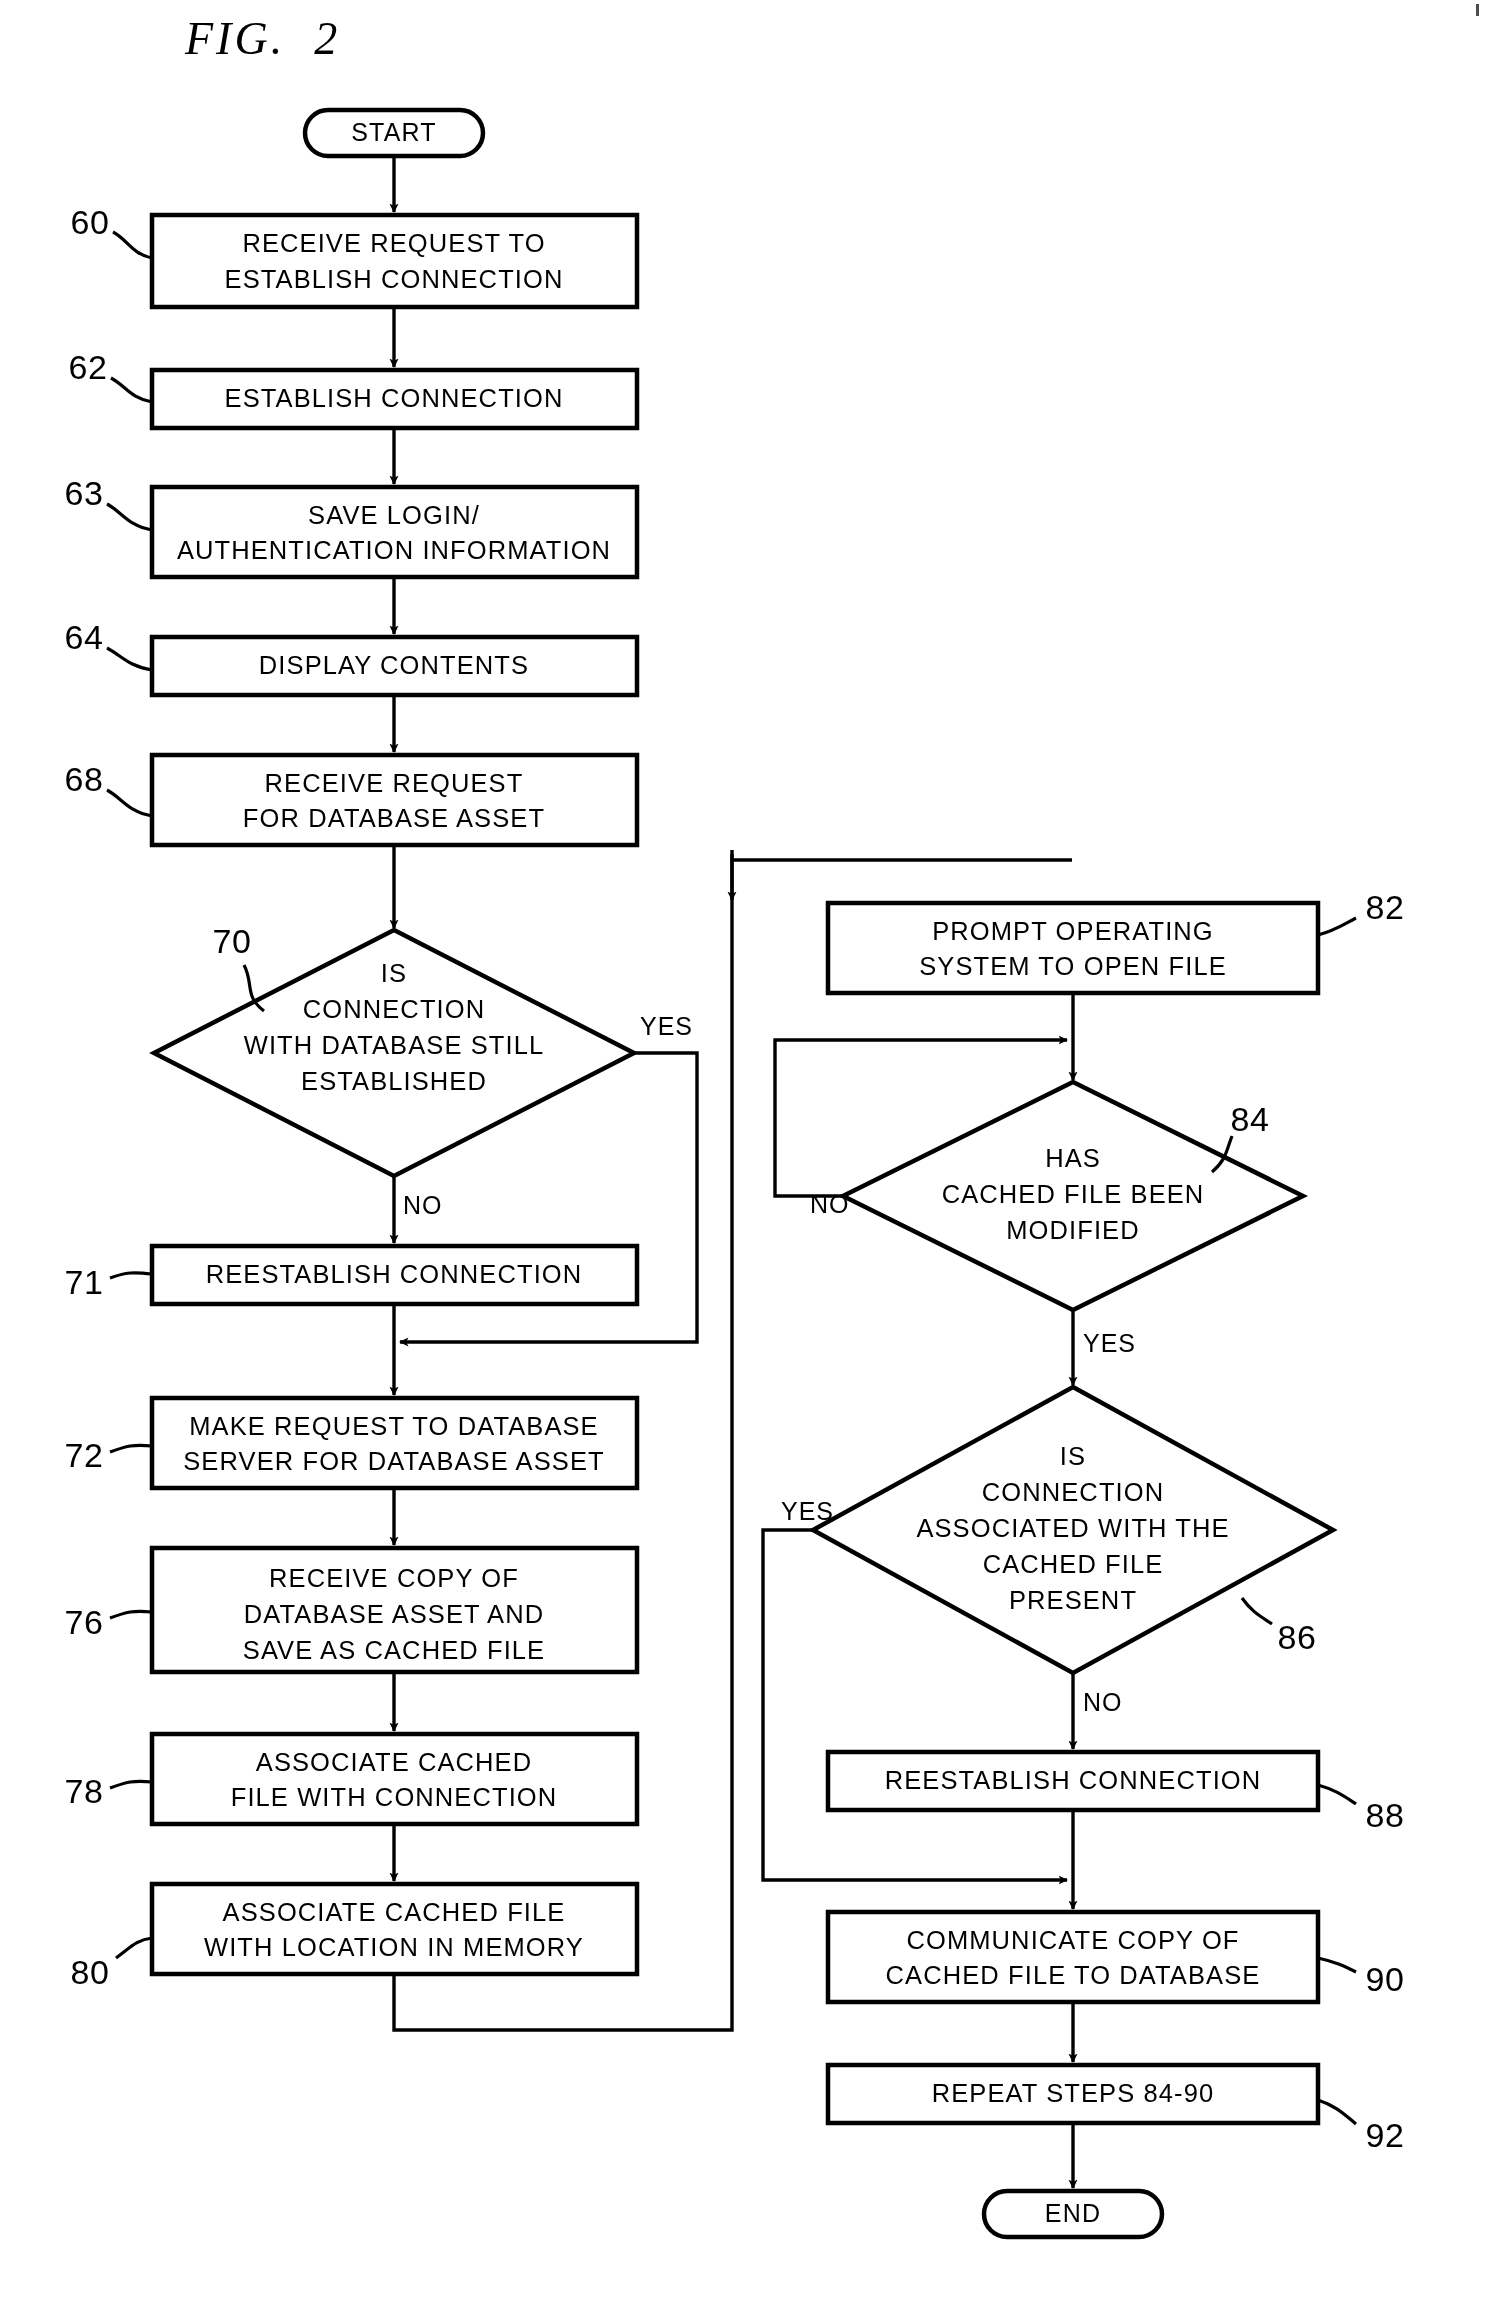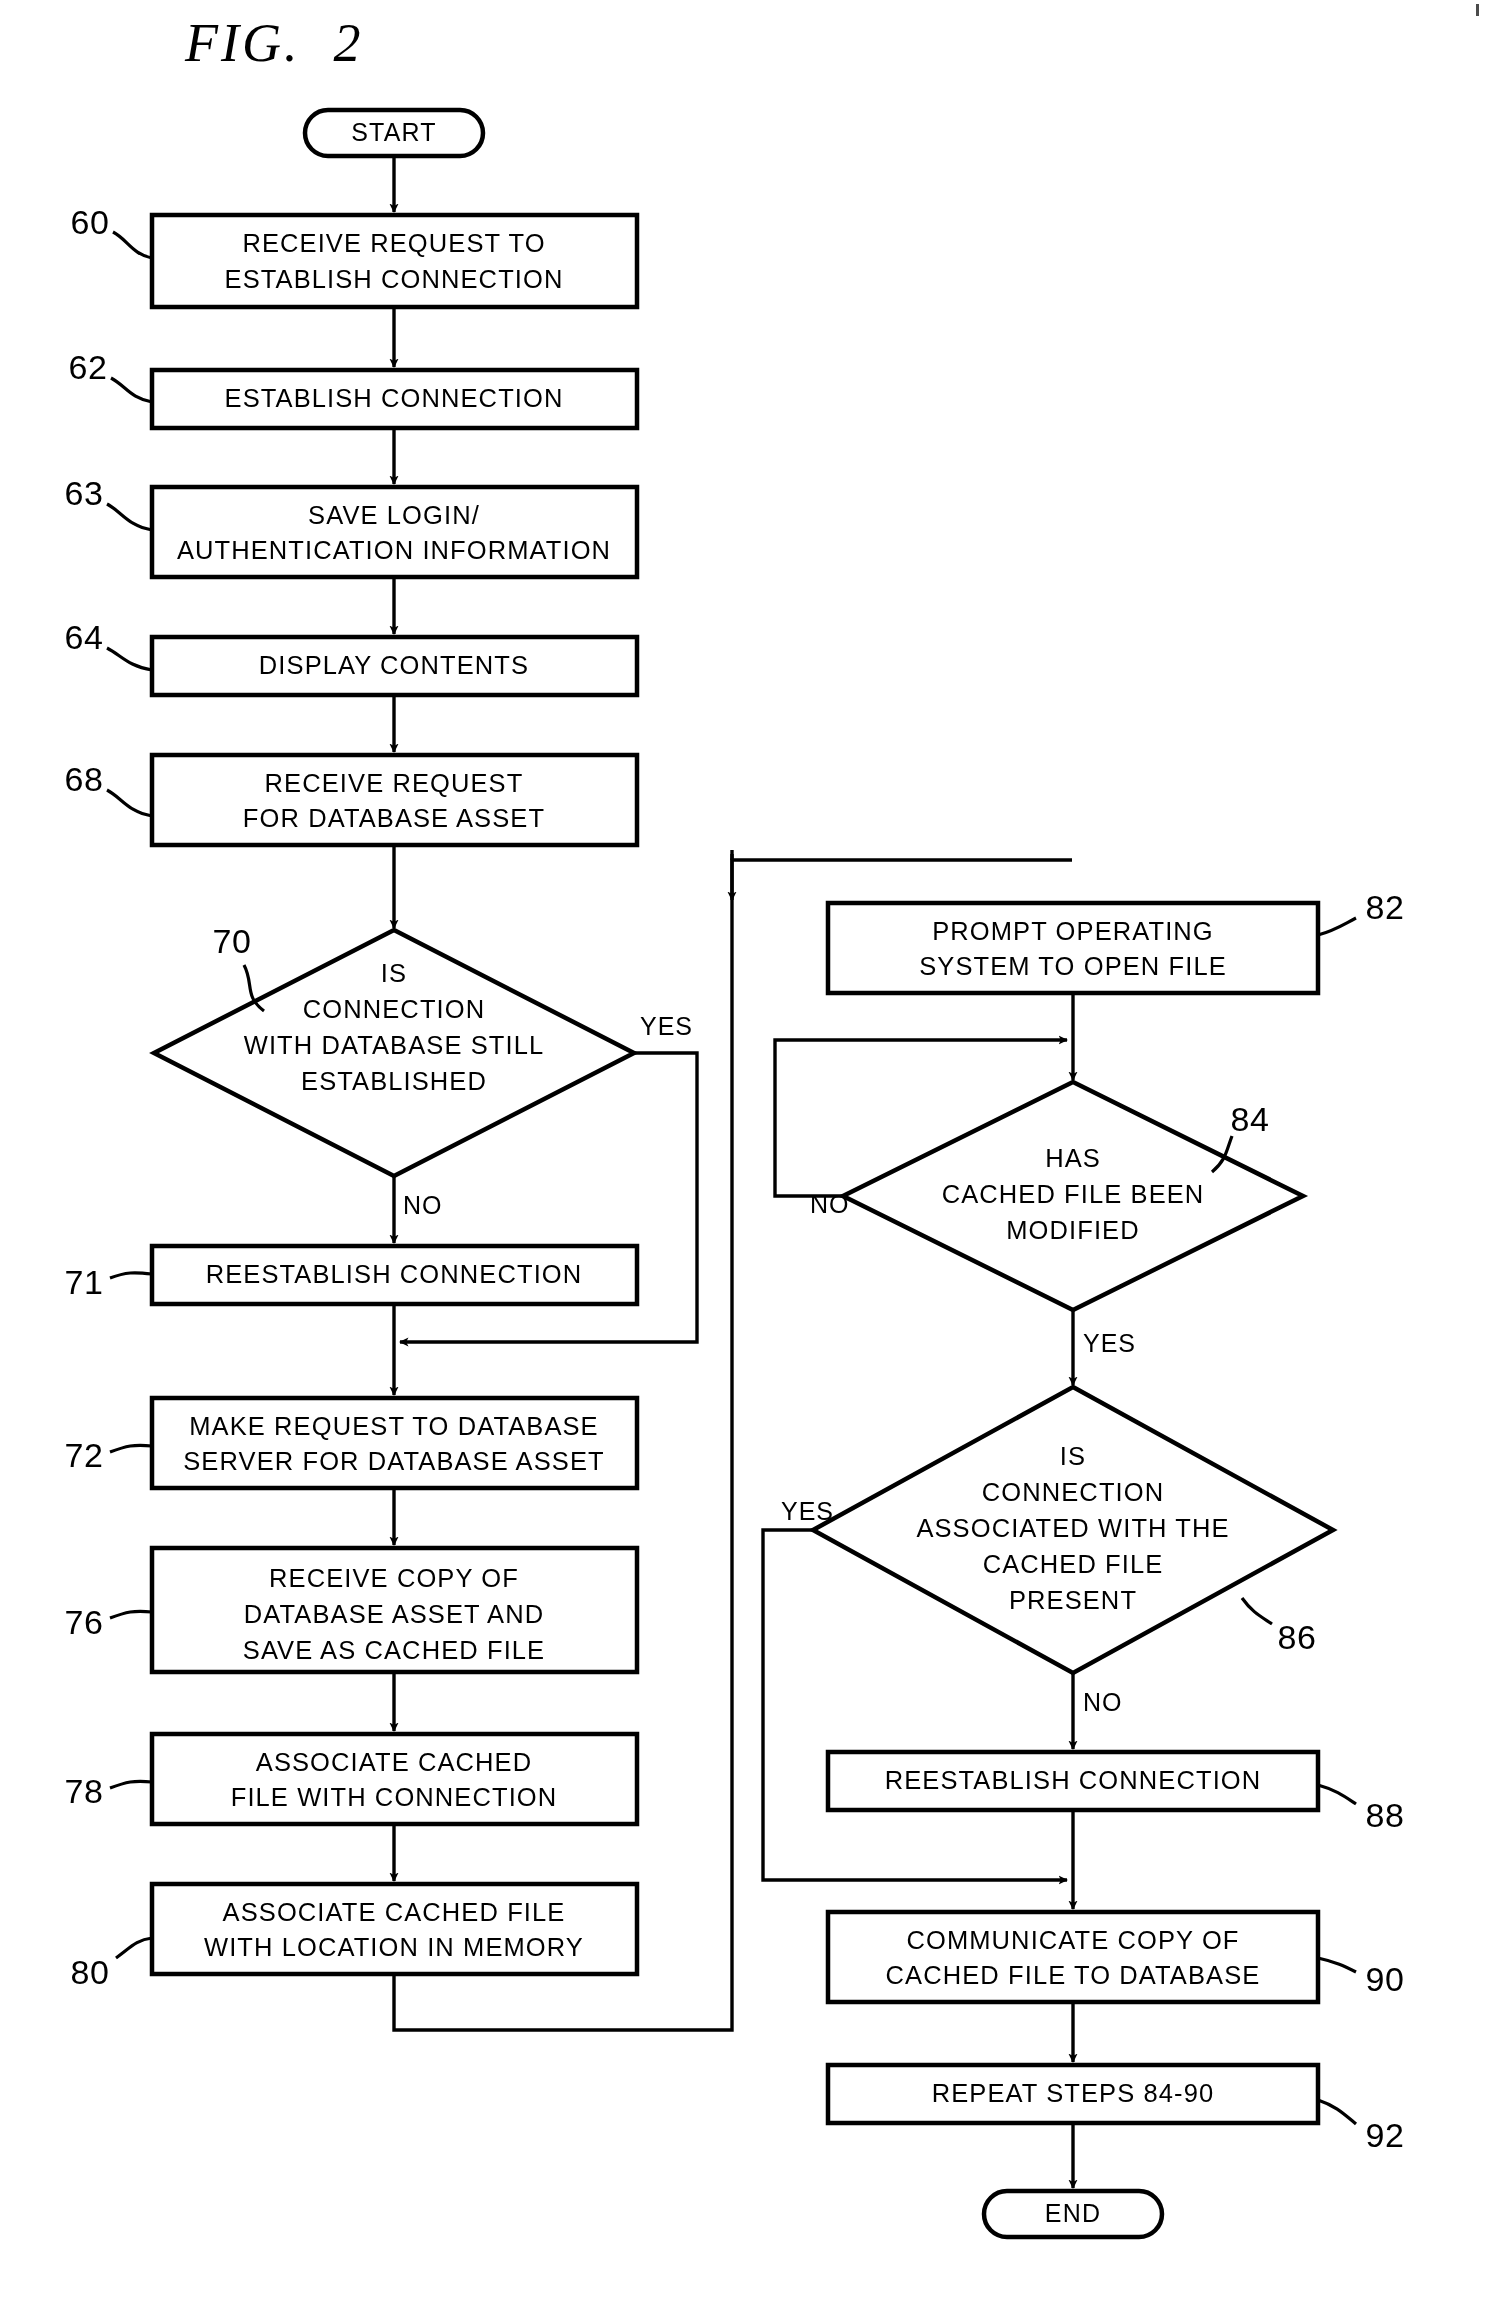--- a/index.html
+++ b/index.html
@@ -14,21 +14,21 @@
     background: #ffffff;
     overflow: hidden;
     font-family: "Liberation Sans", sans-serif;
   }
   #fig-title {
     position: absolute;
     left: 185px;
     top: 12px;
     font-family: "Liberation Serif", serif;
     font-style: italic;
-    font-size: 54px;
+    font-size: 46px;
     letter-spacing: 3px;
     color: #000;
     white-space: pre;
   }
   svg.flow {
     position: absolute;
     left: 0;
     top: 0;
     width: 1497px;
     height: 2308px;

